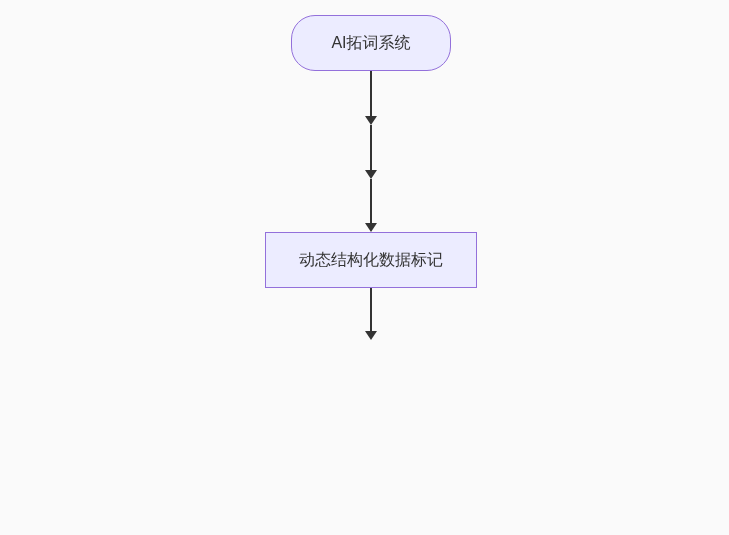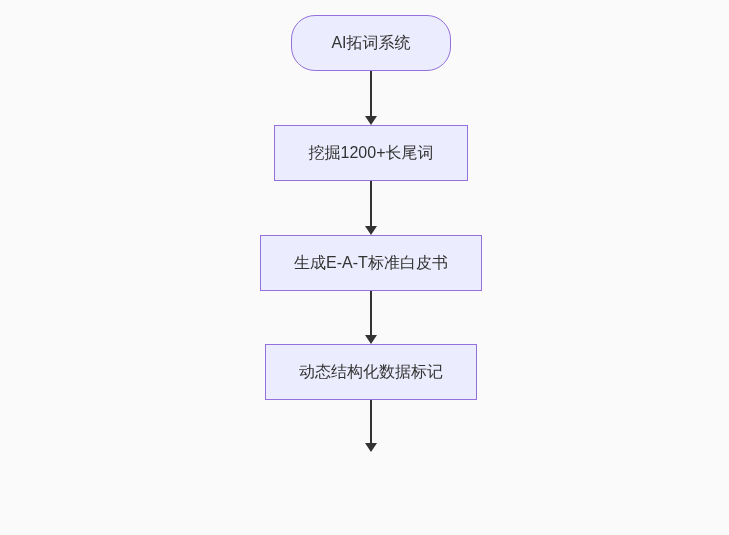--- a/index.html
+++ b/index.html
@@ -78,32 +78,26 @@
 
     <div class="node w1">
       <span class="node-label">AI拓词系统</span>
     </div>
 
     <div class="arrow a1">
       <div class="arrow-line"></div>
       <div class="arrow-head"></div>
     </div>
 
-    <div class="node w2">
-      <span class="node-label">挖掘1200+长尾词</span>
-    </div>
 
     <div class="arrow a2">
       <div class="arrow-line"></div>
       <div class="arrow-head"></div>
     </div>
 
-    <div class="node w3">
-      <span class="node-label">生成E-A-T标准白皮书</span>
-    </div>
 
     <div class="arrow a3">
       <div class="arrow-line"></div>
       <div class="arrow-head"></div>
     </div>
 
     <div class="node w4">
       <span class="node-label">动态结构化数据标记</span>
     </div>
 

